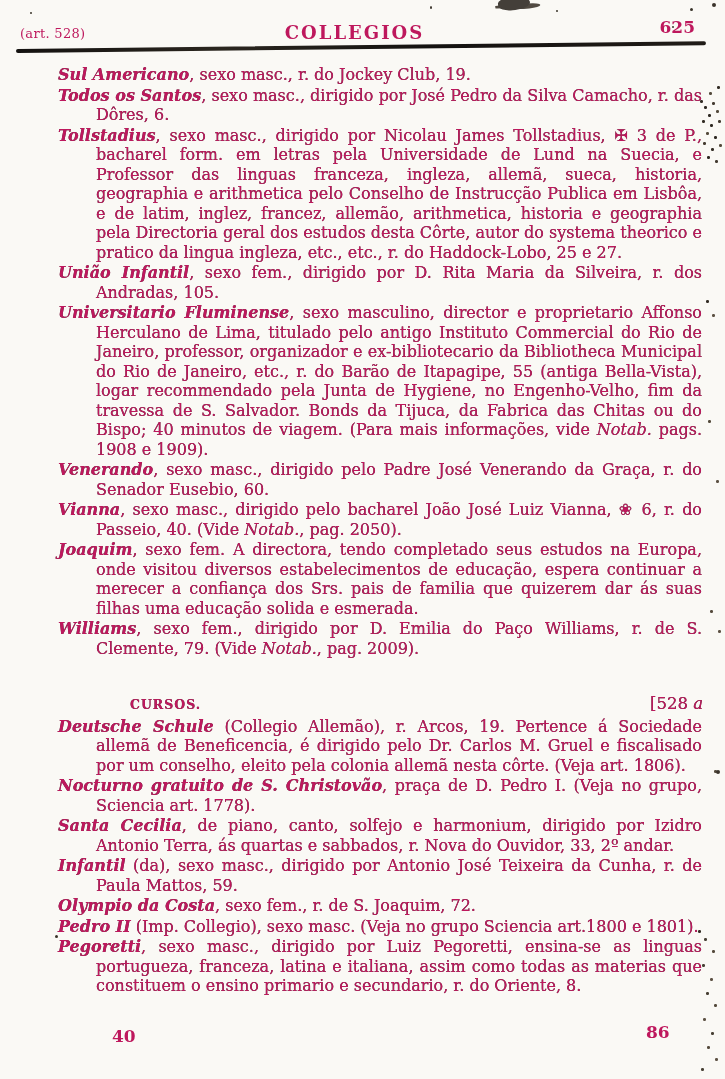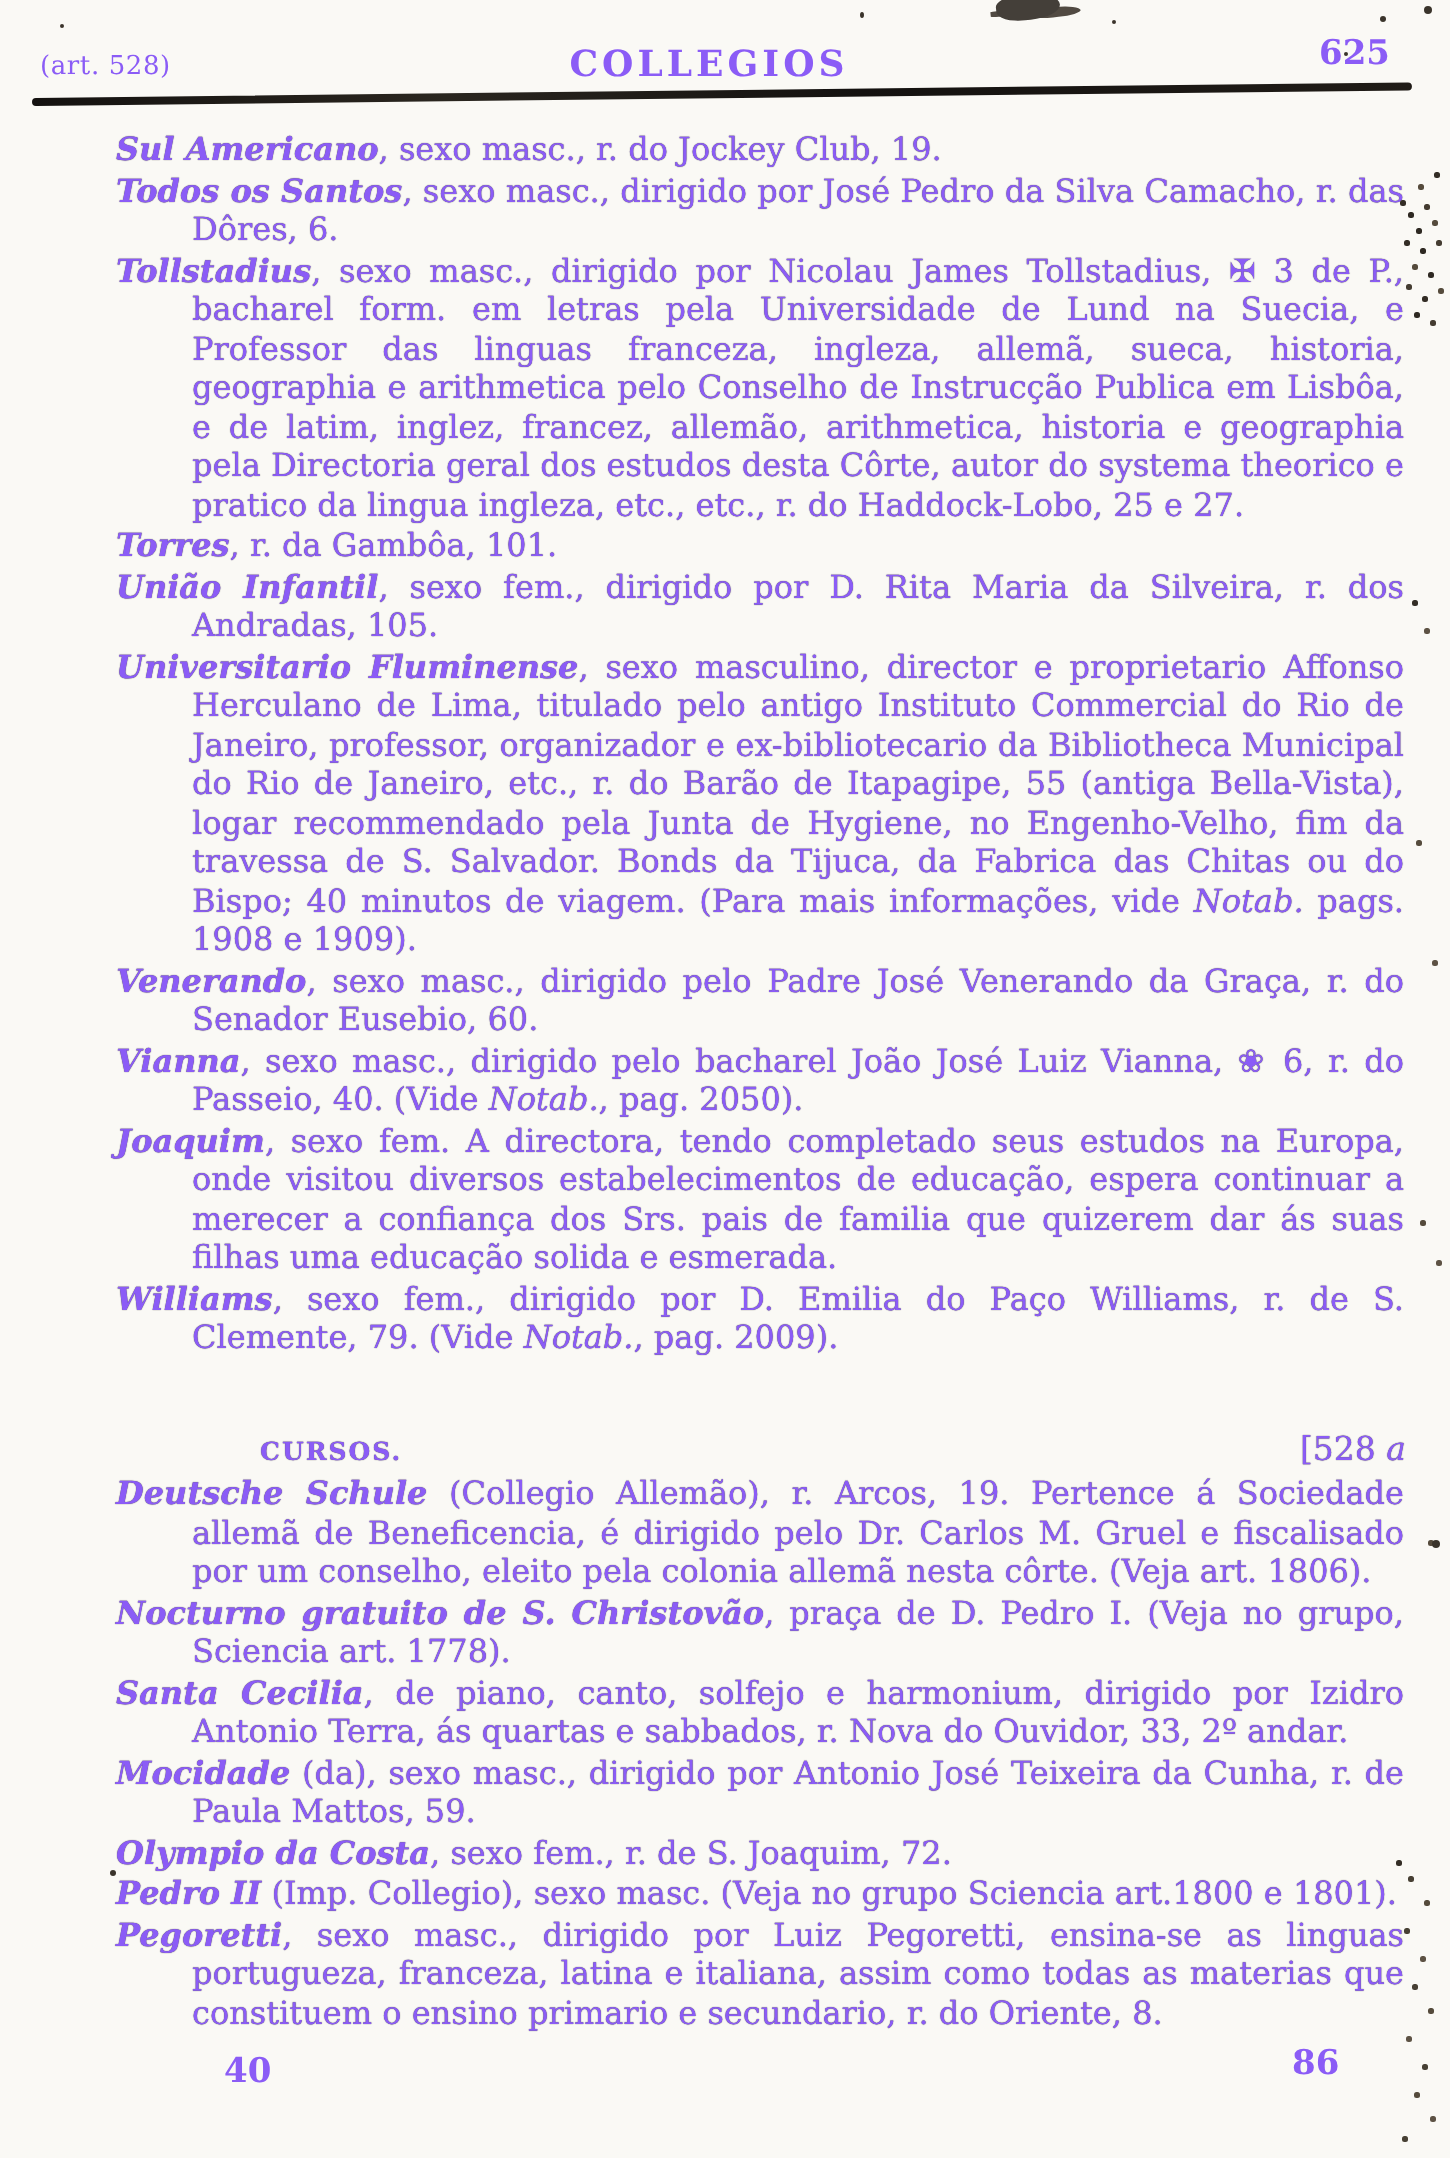--- a/index.html
+++ b/index.html
@@ -1,21 +1,21 @@
 <!DOCTYPE html>
 <html><head>
 <meta charset="utf-8">
 <style>
   html,body{margin:0;padding:0;}
   body{background:#d8d5cd;font-family:"DejaVu Serif","Liberation Serif",serif;}
   .page{
     position:relative;
     width:725px;height:1079px;
     background:#faf9f5;
-    color:#8b5cf6;
+    color:#be185d;
     overflow:hidden;
     box-sizing:border-box;
   }
   
   .art-ref{position:absolute;left:20px;top:26px;font-size:13px;letter-spacing:.3px;}
   .title{position:absolute;left:14px;right:30px;top:22px;text-align:center;font-weight:bold;font-size:18px;letter-spacing:2px;}
   .pagenum{position:absolute;right:30px;top:17px;font-size:17px;font-weight:bold;}
   .rule{
     position:absolute;left:16px;top:49px;width:690px;height:3.5px;
     background:linear-gradient(90deg,#141210 0%,#2a261f 30%,#141210 60%,#201c17 100%);
@@ -83,37 +83,36 @@
   <span class="art-ref">(art. 528)</span>
   <span class="title">COLLEGIOS</span>
   <span class="pagenum">625</span>
   <div class="rule"></div>
 
   <div class="content">
 
     <p class="entry"><span class="lead">Sul Americano</span><span><span>, sexo masc., r. do Jockey Club, 19.</span></span></p>
     <p class="entry"><span class="lead">Todos os Santos</span><span><span>, sexo masc., dirigido por José Pedro da Silva Camacho, r. das Dôres, 6.</span></span></p>
     <p class="entry"><span class="lead">Tollstadius</span><span><span>, sexo masc., dirigido por Nicolau James Tollstadius, ✠ 3 de P., bacharel form. em letras pela Universidade de Lund na Suecia, e Professor das linguas franceza, ingleza, allemã, sueca, historia, geographia e arithmetica pelo Conselho de Instrucção Publica em Lisbôa, e de latim, inglez, francez, allemão, arithmetica, historia e geographia pela Directoria geral dos estudos desta Côrte, autor do systema theorico e pratico da lingua ingleza, etc., etc., r. do Haddock-Lobo, 25 e 27.</span></span></p>
-    <p class="entry"><span class="lead">Torres</span><span><span>, r. da Gambôa, 101.</span></span></p>
     <p class="entry"><span class="lead">União Infantil</span><span><span>, sexo fem., dirigido por D. Rita Maria da Silveira, r. dos Andradas, 105.</span></span></p>
     <p class="entry"><span class="lead">Universitario Fluminense</span><span><span>, sexo masculino, director e proprietario Affonso Herculano de Lima, titulado pelo antigo Instituto Commercial do Rio de Janeiro, professor, organizador e ex-bibliotecario da Bibliotheca Municipal do Rio de Janeiro, etc., r. do Barão de Itapagipe, 55 (antiga Bella-Vista), logar recommendado pela Junta de Hygiene, no Engenho-Velho, fim da travessa de S. Salvador. Bonds da Tijuca, da Fabrica das Chitas ou do Bispo; 40 minutos de viagem. (Para mais informações, vide </span><i>Notab.</i><span> pags. 1908 e 1909).</span></span></p>
     <p class="entry"><span class="lead">Venerando</span><span><span>, sexo masc., dirigido pelo Padre José Venerando da Graça, r. do Senador Eusebio, 60.</span></span></p>
     <p class="entry"><span class="lead">Vianna</span><span><span>, sexo masc., dirigido pelo bacharel João José Luiz Vianna, ❀ 6, r. do Passeio, 40. (Vide </span><i>Notab.</i><span>, pag. 2050).</span></span></p>
     <p class="entry"><span class="lead">Joaquim</span><span><span>, sexo fem. A directora, tendo completado seus estudos na Europa, onde visitou diversos estabelecimentos de educação, espera continuar a merecer a confiança dos Srs. pais de familia que quizerem dar ás suas filhas uma educação solida e esmerada.</span></span></p>
     <p class="entry"><span class="lead">Williams</span><span><span>, sexo fem., dirigido por D. Emilia do Paço Williams, r. de S. Clemente, 79. (Vide </span><i>Notab.</i><span>, pag. 2009).</span></span></p>
 
     <div class="cursos-row">
       <span class="cursos-label">CURSOS.</span>
       <span class="margin-ref"><span>[528 </span><i>a</i></span>
     </div>
 
     <p class="entry"><span class="lead">Deutsche Schule</span><span><span> (Collegio Allemão), r. Arcos, 19. Pertence á Sociedade allemã de Beneficencia, é dirigido pelo Dr. Carlos M. Gruel e fiscalisado por um conselho, eleito pela colonia allemã nesta côrte. (Veja art. 1806).</span></span></p>
     <p class="entry"><span class="lead">Nocturno gratuito de S. Christovão</span><span><span>, praça de D. Pedro I. (Veja no grupo, Sciencia art. 1778).</span></span></p>
     <p class="entry"><span class="lead">Santa Cecilia</span><span><span>, de piano, canto, solfejo e harmonium, dirigido por Izidro Antonio Terra, ás quartas e sabbados, r. Nova do Ouvidor, 33, 2º andar.</span></span></p>
-    <p class="entry"><span class="lead">Mocidade</span><span><span> (da), sexo masc., dirigido por Antonio José Teixeira da Cunha, r. de Paula Mattos, 59.</span></span></p>
+    <p class="entry"><span class="lead">Infantil</span><span><span> (da), sexo masc., dirigido por Antonio José Teixeira da Cunha, r. de Paula Mattos, 59.</span></span></p>
     <p class="entry"><span class="lead">Olympio da Costa</span><span><span>, sexo fem., r. de S. Joaquim, 72.</span></span></p>
     <p class="entry"><span class="lead">Pedro II</span><span><span> (Imp. Collegio), sexo masc. (Veja no grupo Sciencia art.1800 e 1801).</span></span></p>
     <p class="entry"><span class="lead">Pegoretti</span><span><span>, sexo masc., dirigido por Luiz Pegoretti, ensina-se as linguas portugueza, franceza, latina e italiana, assim como todas as materias que constituem o ensino primario e secundario, r. do Oriente, 8.</span></span></p>
   </div>
 
   <span class="footer-num footer-left">40</span>
   <span class="footer-num footer-right">86</span>
 
   <div class="smudge smudge-top"></div>
   <div class="field field-right-top"></div>

